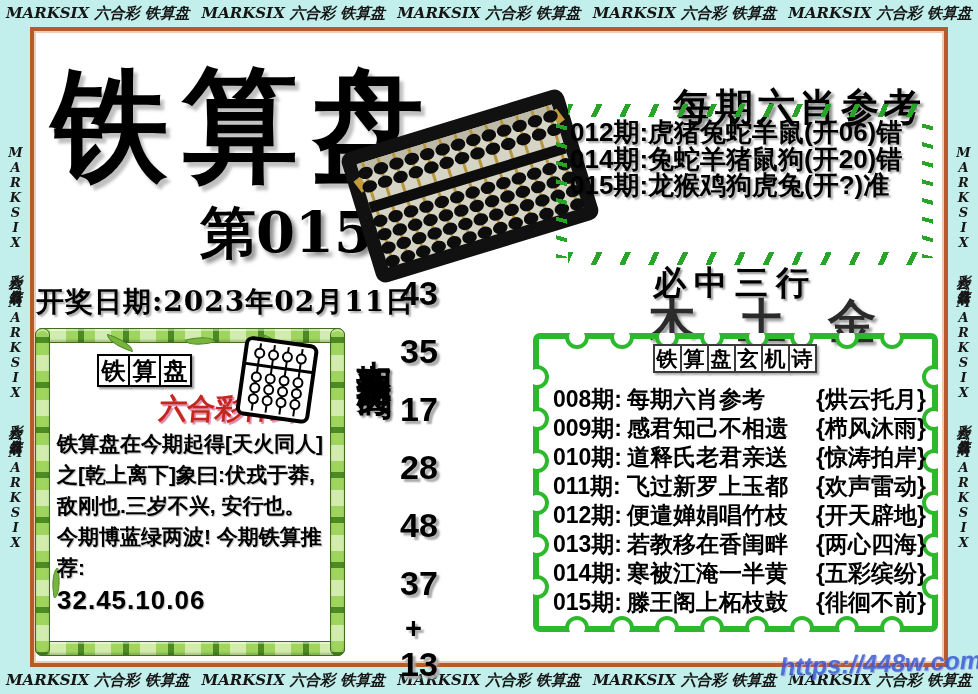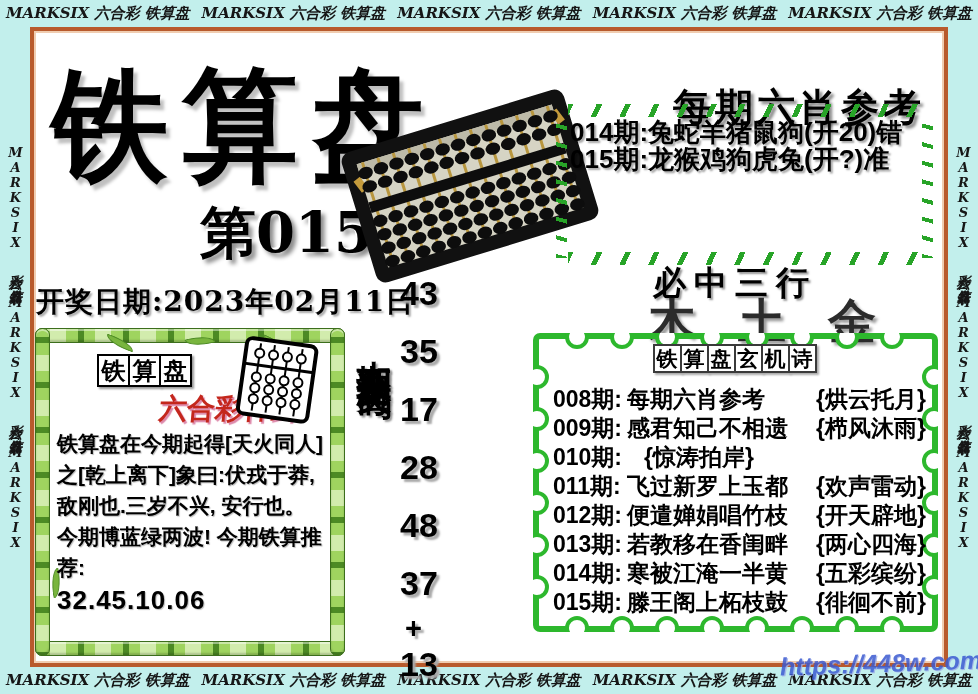--- a/index.html
+++ b/index.html
@@ -231,20 +231,21 @@
         <ellipse cx="215.20000000000002" cy="119" rx="7.4" ry="6" fill="#0d0d0d"></ellipse>
         <rect x="16" y="56" width="204" height="11" fill="#0d0d0d"></rect>
       </svg>
 
     <div class="six-title">每期六肖参考</div>
     <div class="hatch-h" style="left:568px; top:104px; width:360px;"></div>
     <div class="hatch-h" style="left:568px; top:252px; width:360px;"></div>
     <div class="hatch-v" style="left:556px; top:114px; height:144px;"></div>
     <div class="hatch-v" style="left:922px; top:114px; height:144px;"></div>
     <div class="sixxiao-list">
+      <div>012期:虎猪兔蛇羊鼠(开06)错</div>
       <div>014期:兔蛇羊猪鼠狗(开20)错</div>
       <div>015期:龙猴鸡狗虎兔(开?)准</div>
     </div>
 
     <div class="three-title">必中三行</div>
     <div class="three-values">
       <span>木</span>
       <span>土</span>
       <span>金</span>
     </div>
@@ -295,20 +296,21 @@
             <span class="p-poem">每期六肖参考</span>
             <span class="p-hint">{烘云托月}</span>
           </div>
         <div class="poem-row">
             <span class="p-issue">009期:</span>
             <span class="p-poem">感君知己不相遗</span>
             <span class="p-hint">{栉风沐雨}</span>
           </div>
         <div class="poem-row">
             <span class="p-issue">010期:</span>
+            <span class="p-poem">道释氏老君亲送</span>
             <span class="p-hint">{惊涛拍岸}</span>
           </div>
         <div class="poem-row">
             <span class="p-issue">011期:</span>
             <span class="p-poem">飞过新罗上玉都</span>
             <span class="p-hint">{欢声雷动}</span>
           </div>
         <div class="poem-row">
             <span class="p-issue">012期:</span>
             <span class="p-poem">便遣婵娟唱竹枝</span>

